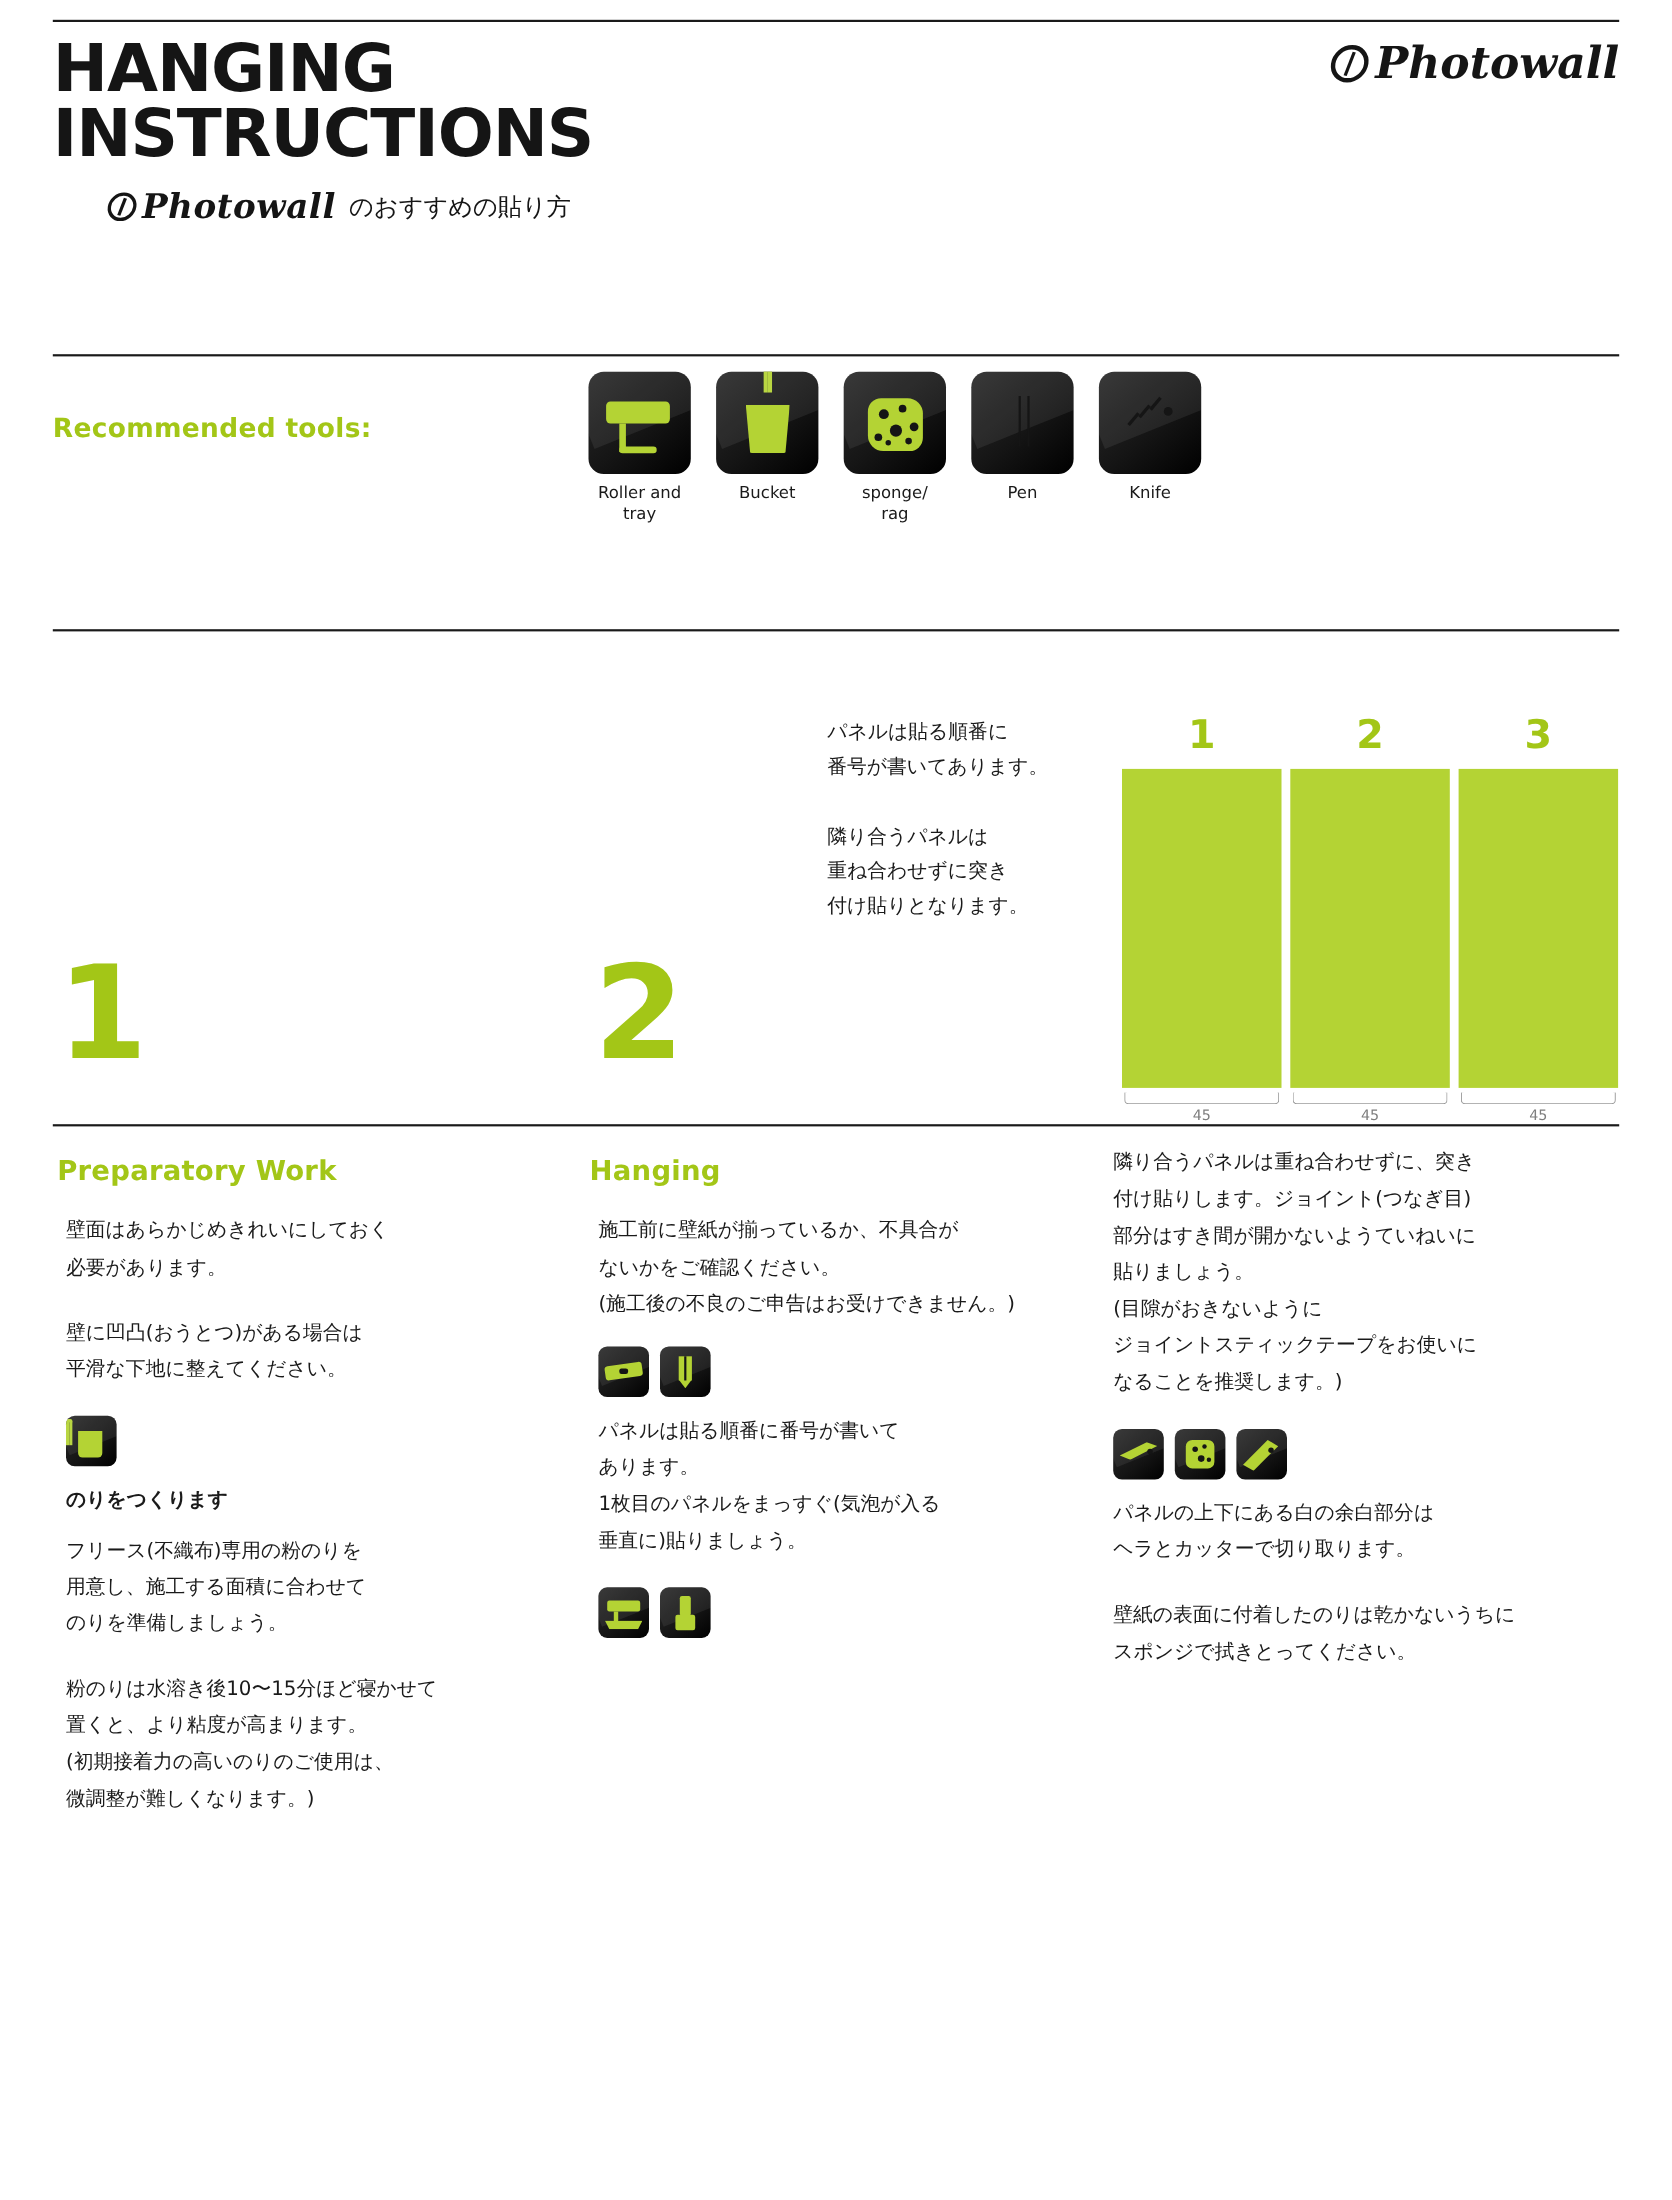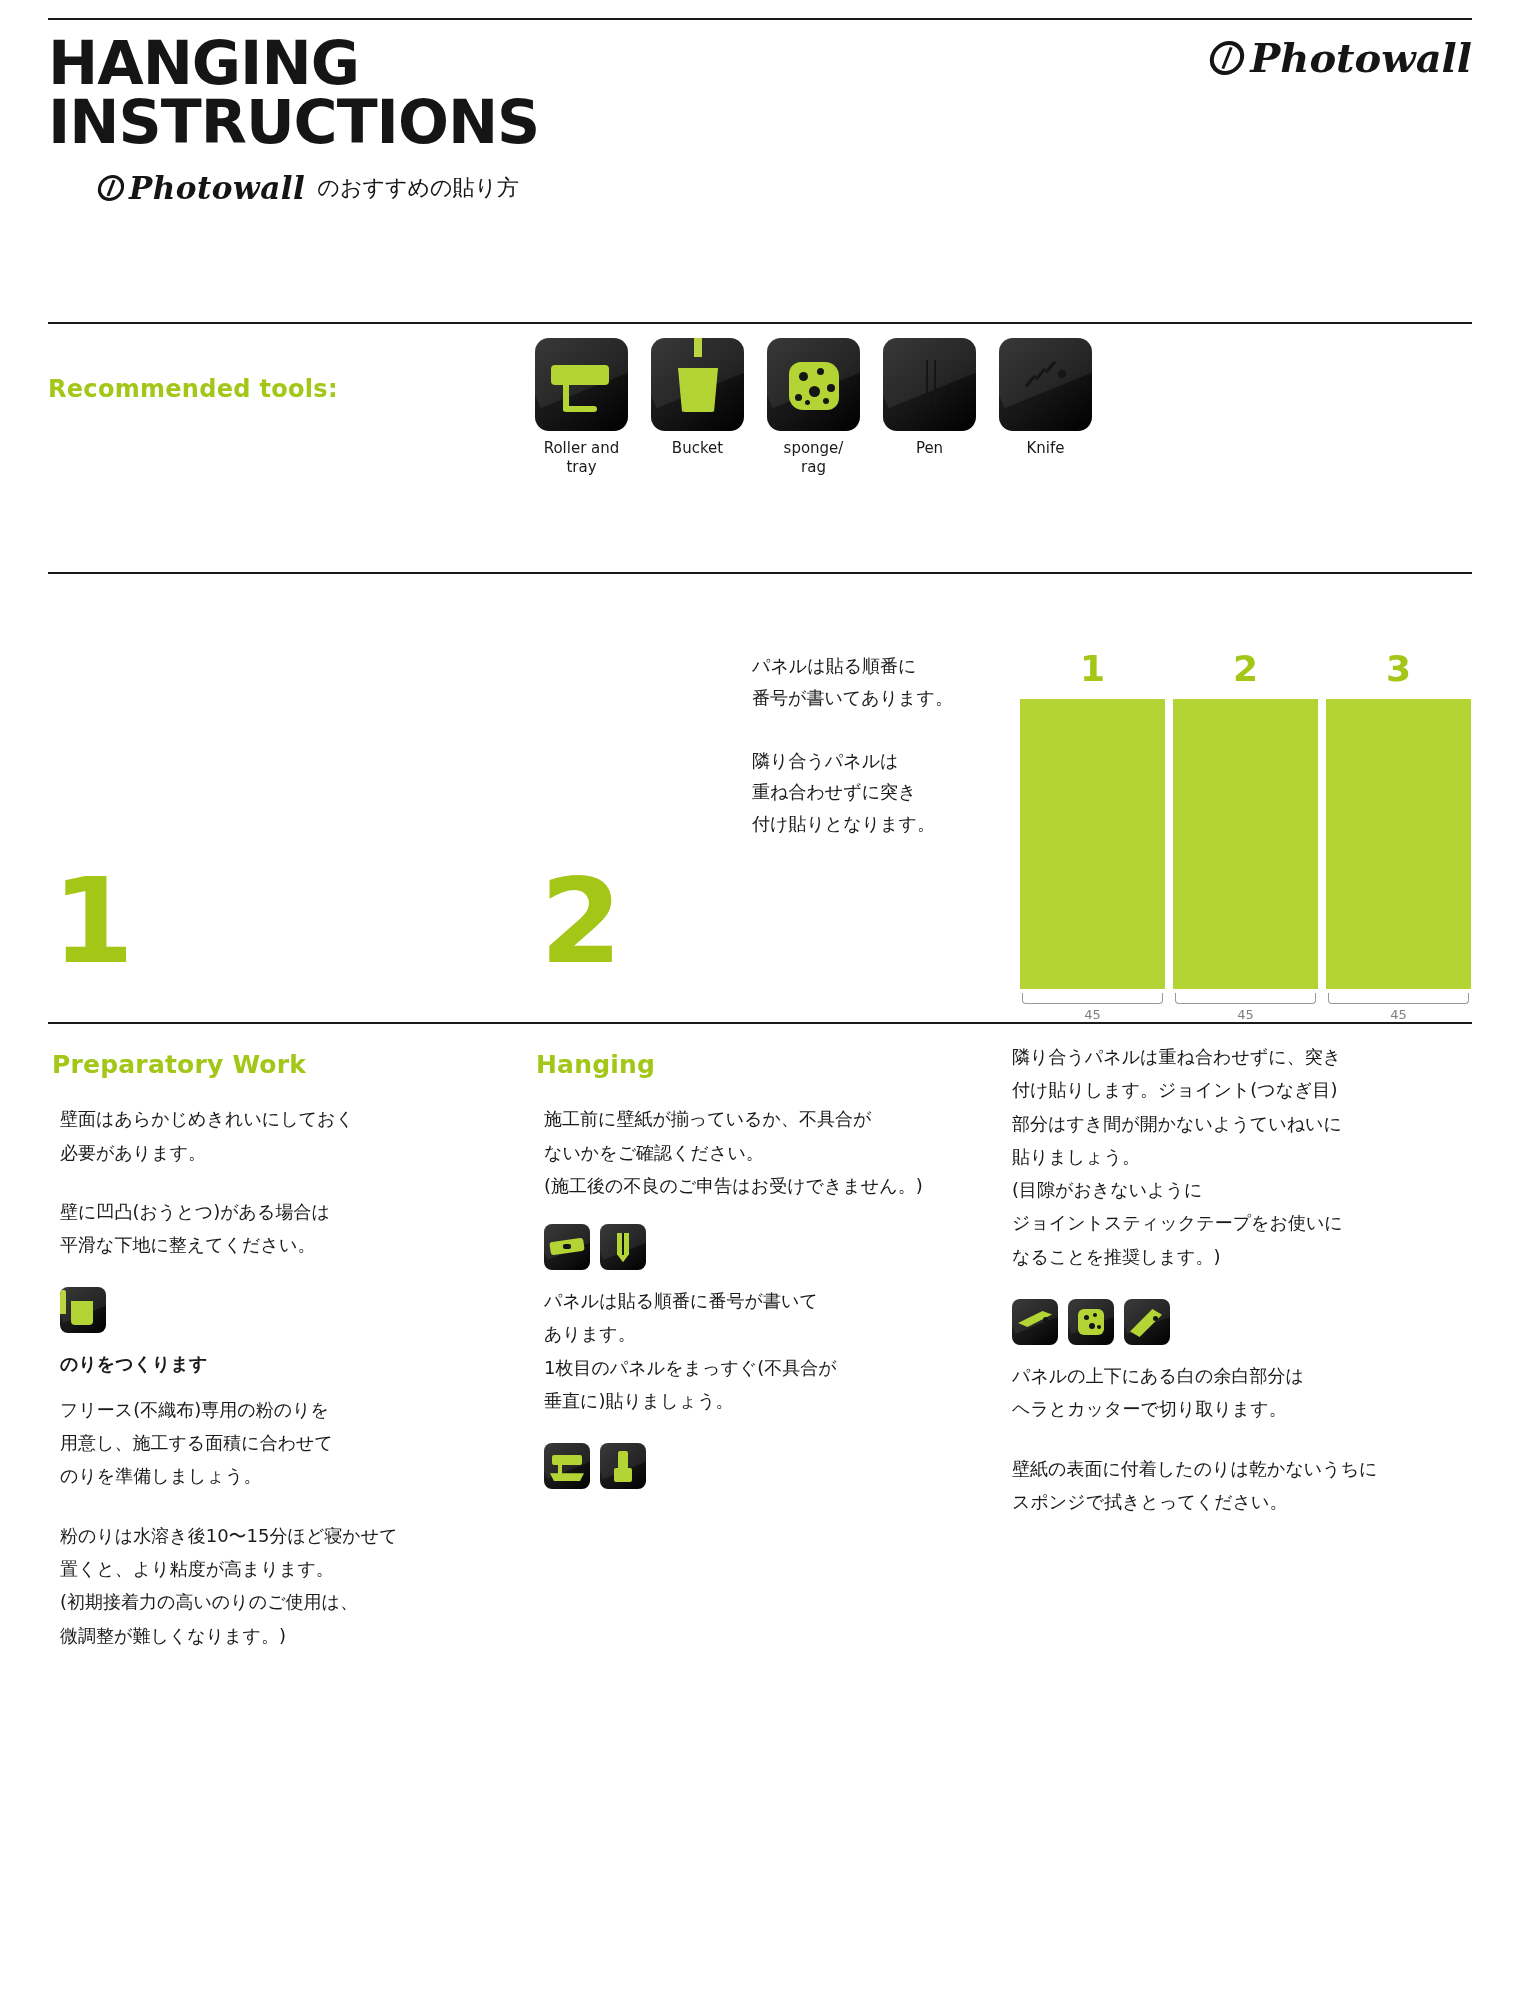--- a/index.html
+++ b/index.html
@@ -431,21 +431,21 @@
         <span class="hole" style="left:19px;top:20px;width:8px;height:5px;border-radius:2px;"></span>
       </div>
       <div class="mini">
         <span class="g" style="left:17px;top:9px;width:12px;height:22px;"></span>
         <span class="g" style="left:17px;top:30px;width:12px;height:8px;clip-path:polygon(0 0,100% 0,50% 100%);"></span>
         <span class="hole" style="left:22px;top:9px;width:2px;height:22px;border-radius:0;"></span>
       </div>
     </div>
     <p class="para">パネルは貼る順番に番号が書いて
 あります。
-1枚目のパネルをまっすぐ(不具合が
+1枚目のパネルをまっすぐ(気泡が入る
 垂直に)貼りましょう。</p>
     <div class="mini-row">
       <div class="mini">
         <span class="g" style="left:8px;top:12px;width:30px;height:10px;border-radius:2px;"></span>
         <span class="g" style="left:14px;top:22px;width:4px;height:12px;"></span>
         <span class="g" style="left:14px;top:31px;width:18px;height:4px;border-radius:2px;"></span>
         <span class="g" style="left:6px;top:30px;width:34px;height:8px;clip-path:polygon(0 0,100% 0,88% 100%,12% 100%);"></span>
       </div>
       <div class="mini">
         <span class="g" style="left:18px;top:8px;width:10px;height:18px;border-radius:2px;"></span>

